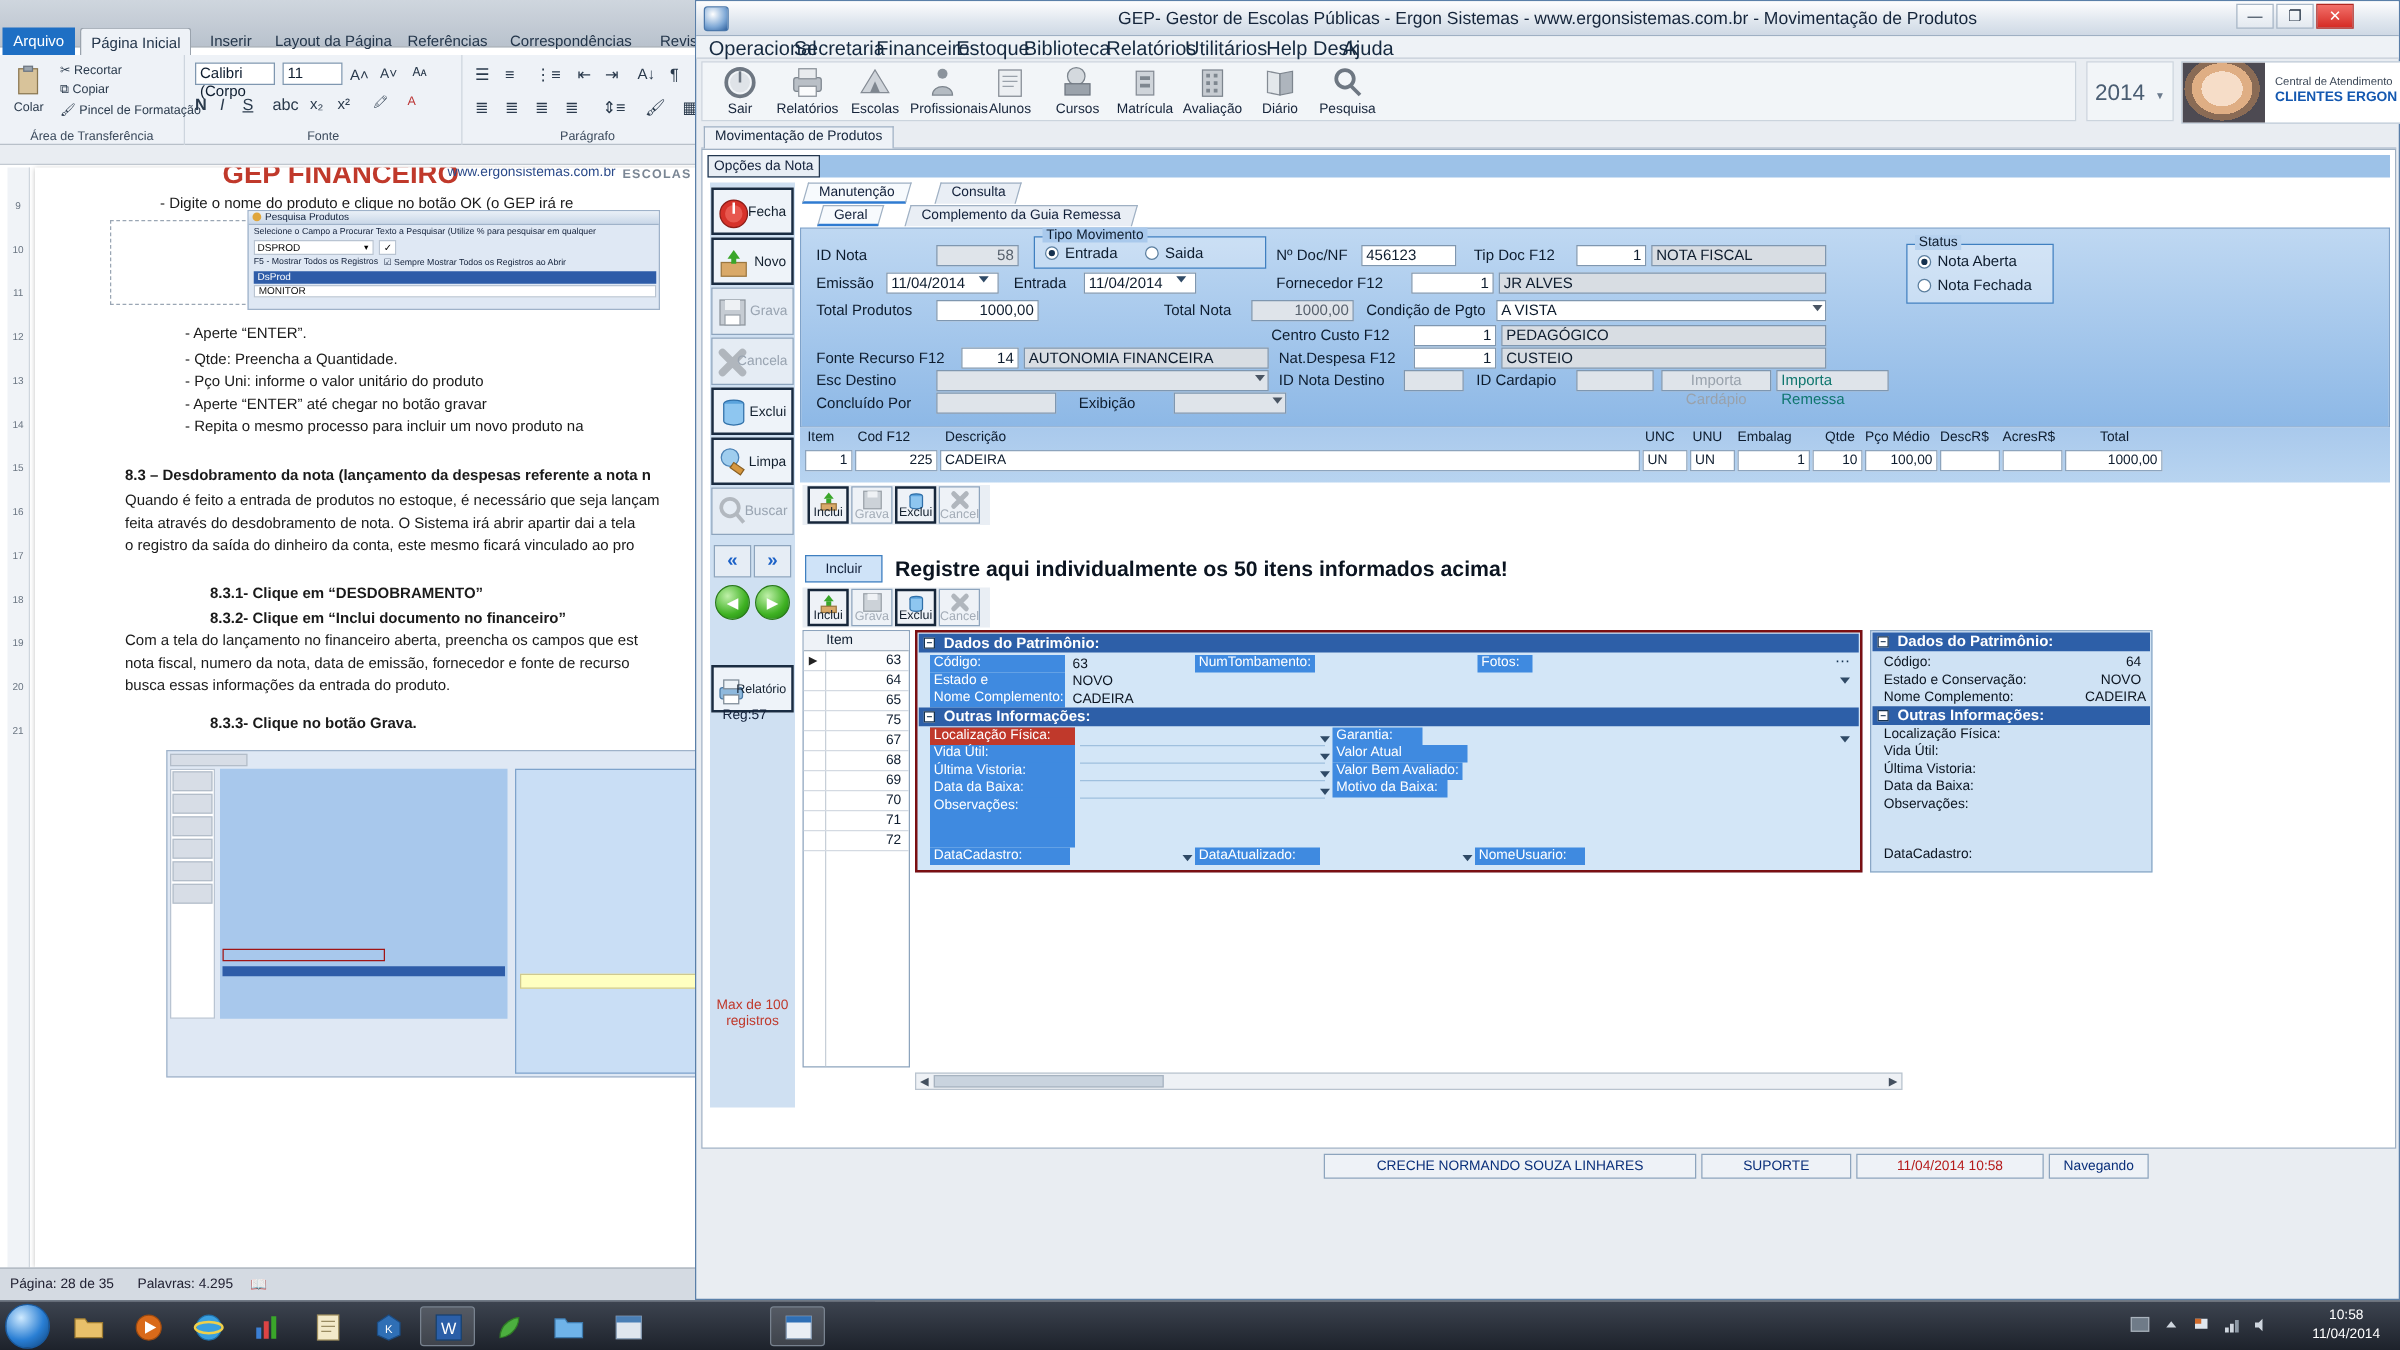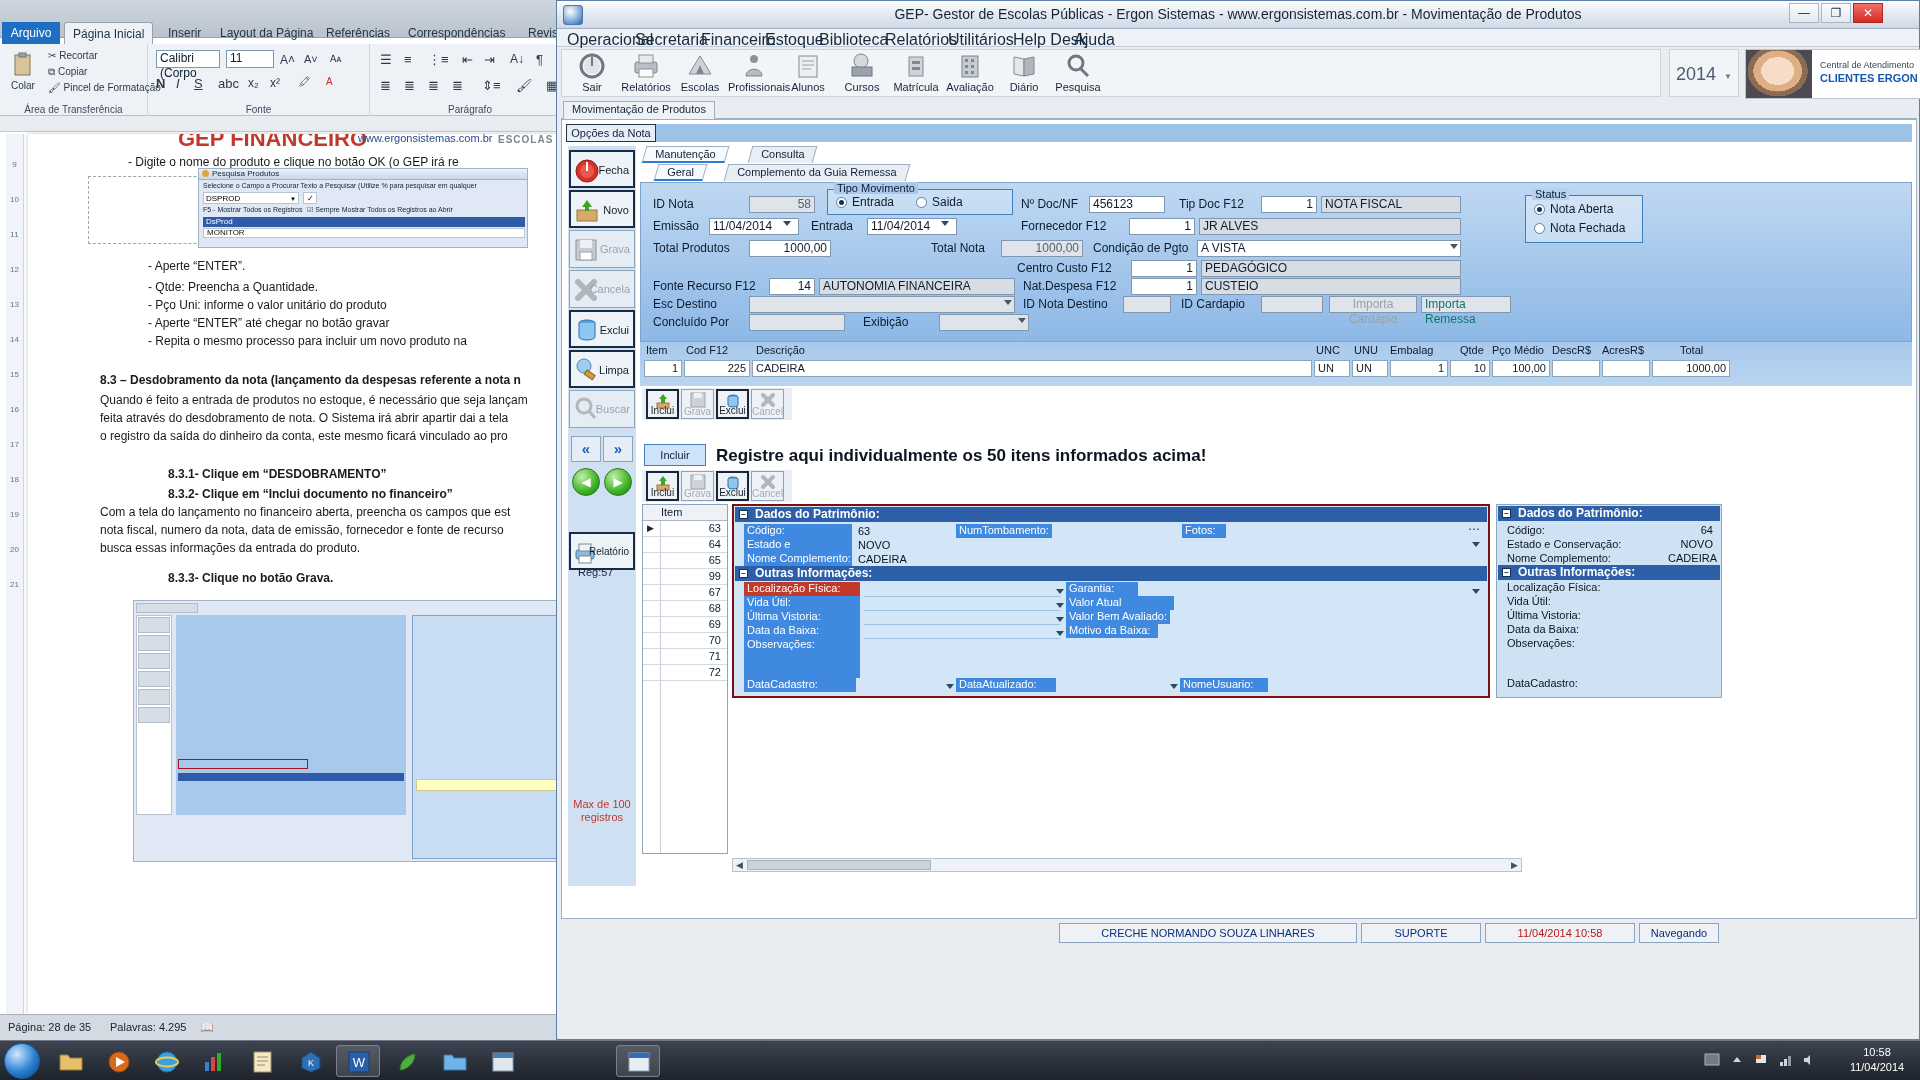--- a/index.html
+++ b/index.html
@@ -739,21 +739,21 @@
               <span class="mark">▶</span>
               <span class="num">63</span>
             </div>
           <div class="ig-r" style="top:32px;">
               <span class="num">64</span>
             </div>
           <div class="ig-r" style="top:48px;">
               <span class="num">65</span>
             </div>
           <div class="ig-r" style="top:64px;">
-              <span class="num">99</span>
+              <span class="num">75</span>
             </div>
           <div class="ig-r" style="top:80px;">
               <span class="num">67</span>
             </div>
           <div class="ig-r" style="top:96px;">
               <span class="num">68</span>
             </div>
           <div class="ig-r" style="top:112px;">
               <span class="num">69</span>
             </div>

